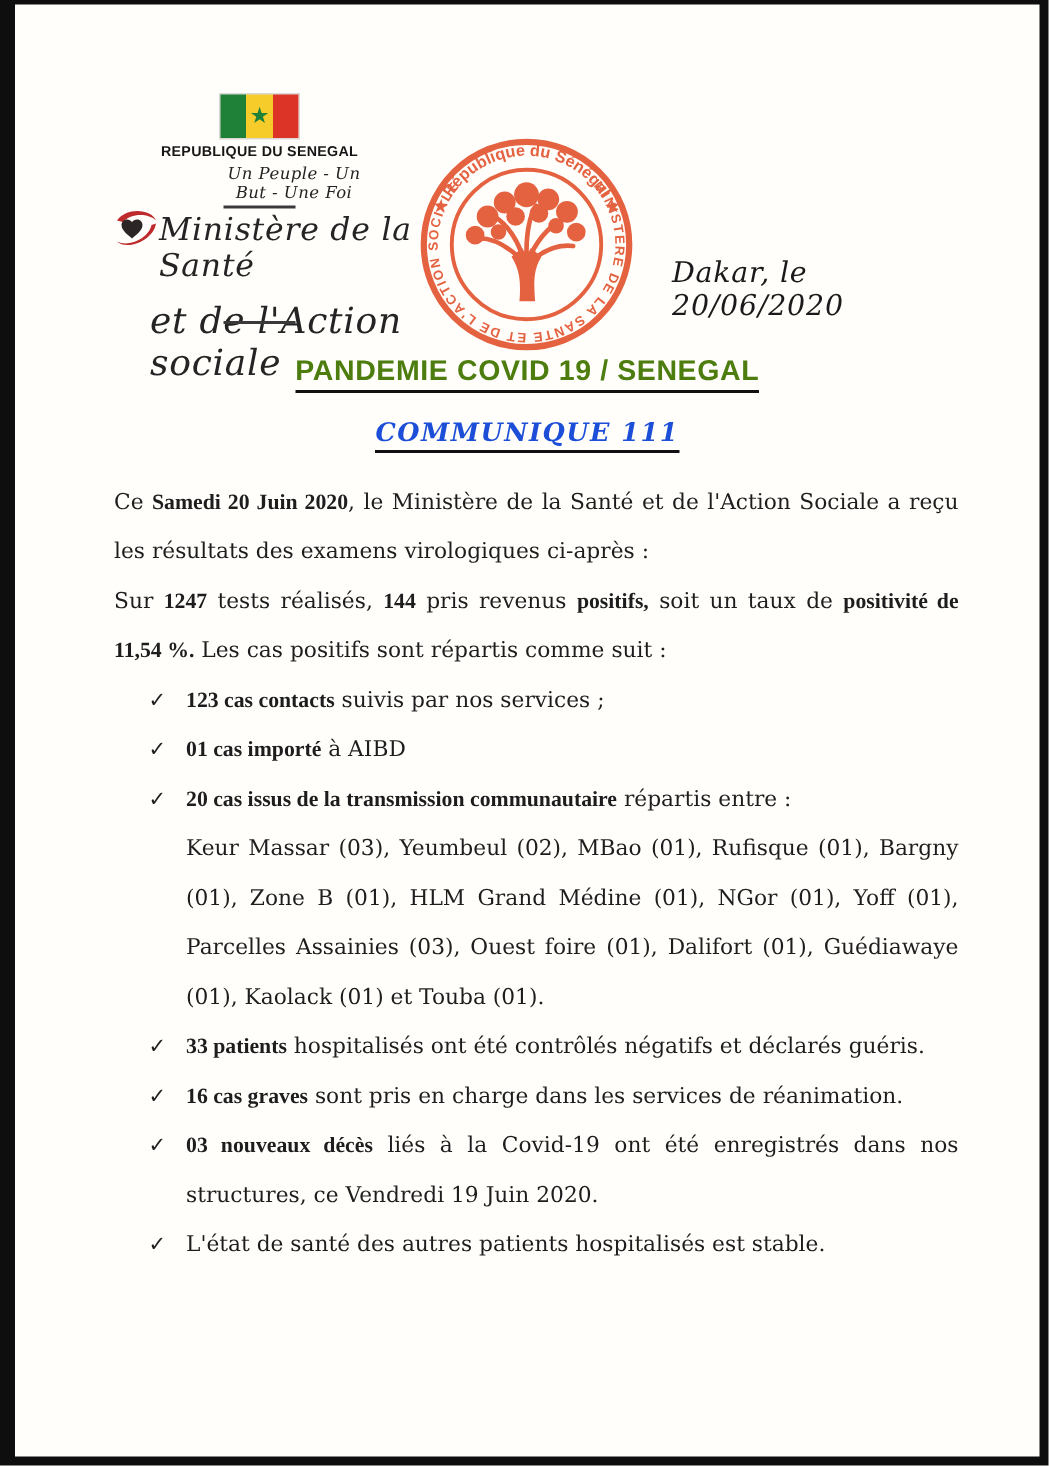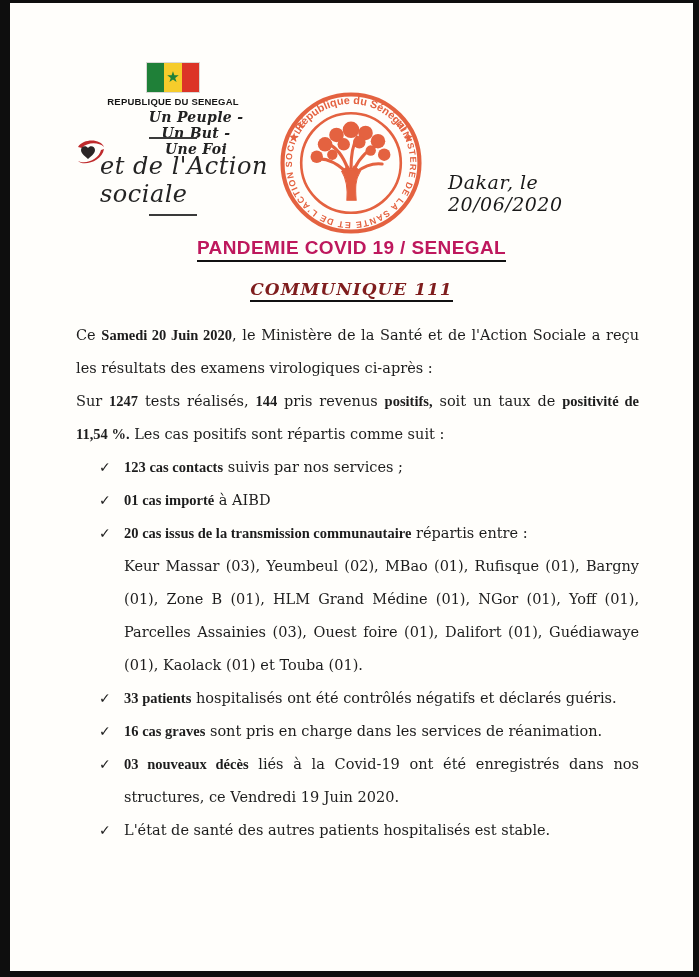--- a/index.html
+++ b/index.html
@@ -16,40 +16,40 @@
   .page{
     position:absolute;left:10px;top:3px;right:6px;bottom:6px;
     background:#fffefb;
   }
   
   .flag-block{position:absolute;left:88px;top:60px;width:150px;text-align:center;}
   .flag{width:52px;height:29px;margin:0 auto;display:flex;box-shadow:0 0 0 1px rgba(0,0,0,.15);}
   .flag .band{flex:1;position:relative;}
   .flag .star{position:absolute;left:50%;top:50%;transform:translate(-50%,-54%);font-size:15px;line-height:1;}
   .republic{margin-top:4px;font-family:"Liberation Sans",sans-serif;font-weight:700;font-size:9.5px;letter-spacing:.2px;color:#161616;}
-  .motto{margin-top:2px;font-style:italic;font-weight:700;font-size:14px;letter-spacing:.3px;color:#222;margin-left:46px;}
+  .motto{margin-top:2px;font-style:italic;font-weight:400;font-size:11px;letter-spacing:.3px;color:#222;margin-left:46px;}
   .divider{position:absolute;width:48px;height:2px;background:#3a3a3a;}
   .div1{left:139px;top:134px;}
   .div2{left:139px;top:211px;}
   .ministry-logo{position:absolute;left:64px;top:136px;}
   .ministry-text{position:absolute;left:96px;top:138px;width:180px;font-style:italic;color:#242424;}
   .ministry-text .l1{font-size:21px;letter-spacing:.5px;}
   .ministry-text .l2{font-size:24px;letter-spacing:.5px;margin-top:11px;margin-left:-6px;}
   .stamp{position:absolute;left:258px;top:77px;opacity:.92;}
   .dateline{position:absolute;left:438px;top:148px;width:210px;font-style:italic;font-size:19px;letter-spacing:.5px;color:#1a1a1a;margin-top:20px;}
   
   .title-wrap{position:absolute;left:0;right:0;top:234px;text-align:center;}
   .title{
     display:inline-block;font-family:"Liberation Sans",sans-serif;font-weight:800;
-    font-size:19px;letter-spacing:.4px;color:#be185d;
+    font-size:19px;letter-spacing:.4px;color:#4d7c0f;
     border-bottom:2.5px solid #111;padding-bottom:1px;
   }
   .subtitle-wrap{position:absolute;left:0;right:0;top:276px;text-align:center;}
   .subtitle{
-    display:inline-block;font-weight:700;font-style:italic;font-size:17px;letter-spacing:1px;color:#7f1d1d;
+    display:inline-block;font-weight:700;font-style:italic;font-size:17px;letter-spacing:1px;color:#1d4ed8;
     border-bottom:2px solid #111;padding-bottom:1px;text-align:center;
   }
   
   .body-text{
     position:absolute;left:66px;top:316px;width:563px;
     font-size:14.5px;line-height:33px;text-align:justify;color:var(--ink);
   }
   .block{text-align:justify;}
   .block.bullet{position:relative;padding-left:48px;}
   .block.bullet .check{position:absolute;left:23px;top:0;font-family:"DejaVu Sans",sans-serif;font-size:14px;}
@@ -75,20 +75,21 @@
 
   <div class="divider div1"></div>
 
   <svg class="ministry-logo" width="34" height="32" viewBox="0 0 34 32">
     <path d="M4,8 C10,-1 27,0 30,8 C25,3 13,3 8,9 Z" fill="#bf2a2c"></path>
     <path d="M30,10 C28,22 10,28 4,22 C12,26 25,20 27,11 Z" fill="#bf2a2c"></path>
     <path d="M14,9 c-2,-3 -7,-2 -7,2 c0,4 5,7 7,9 c2,-2 7,-5 7,-9 c0,-4 -5,-5 -7,-2 z" fill="#2b2525"></path>
   </svg>
 
   <div class="ministry-text">
+    <div class="l1">Ministère de la Santé</div>
     <div class="l2">et de l'Action sociale</div>
   </div>
 
   <div class="divider div2"></div>
 
   <svg class="stamp" width="166" height="166" viewBox="0 0 160 160">
     <g fill="none" stroke="#e25531">
       <circle cx="80" cy="80" r="66" stroke-width="4"></circle>
       <circle cx="80" cy="80" r="48" stroke-width="2.5"></circle>
     </g>

